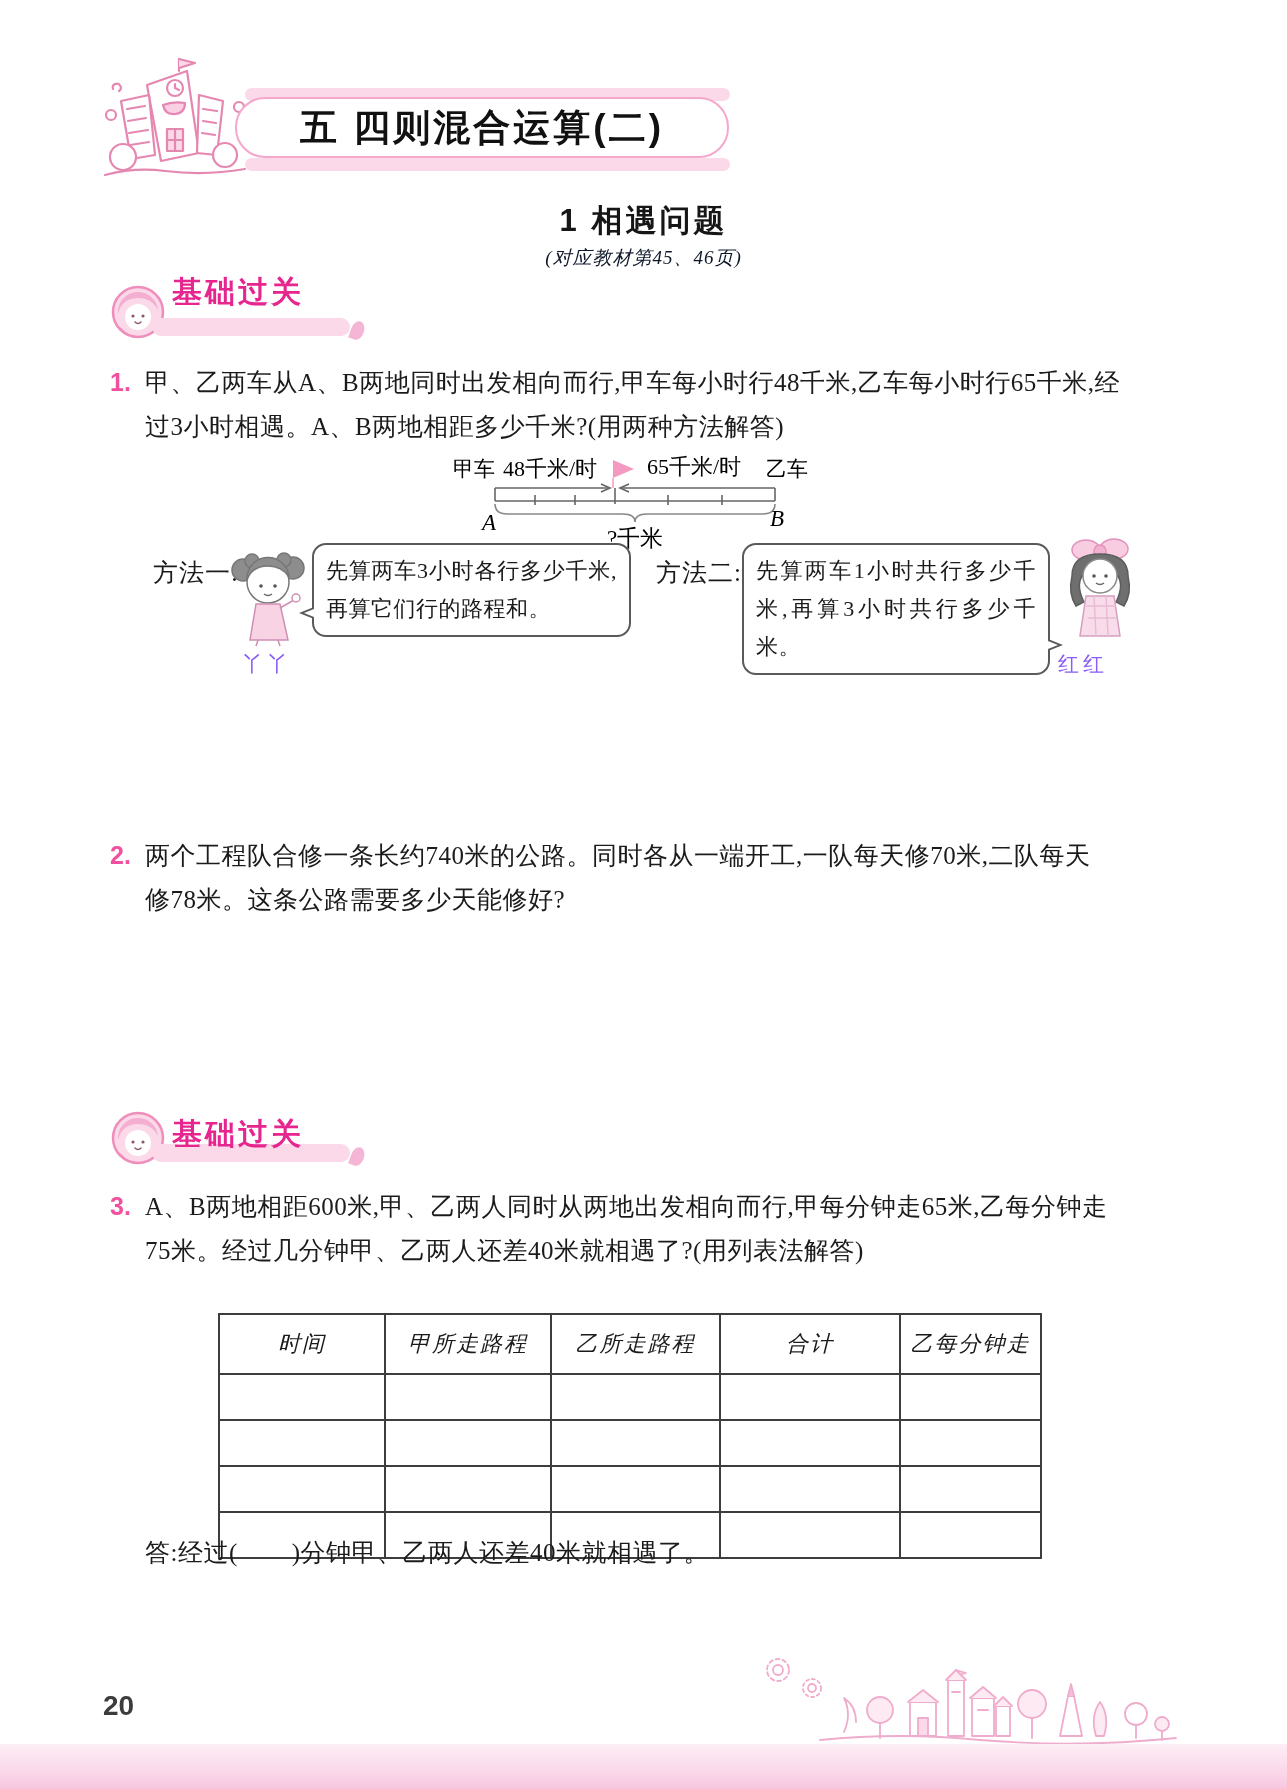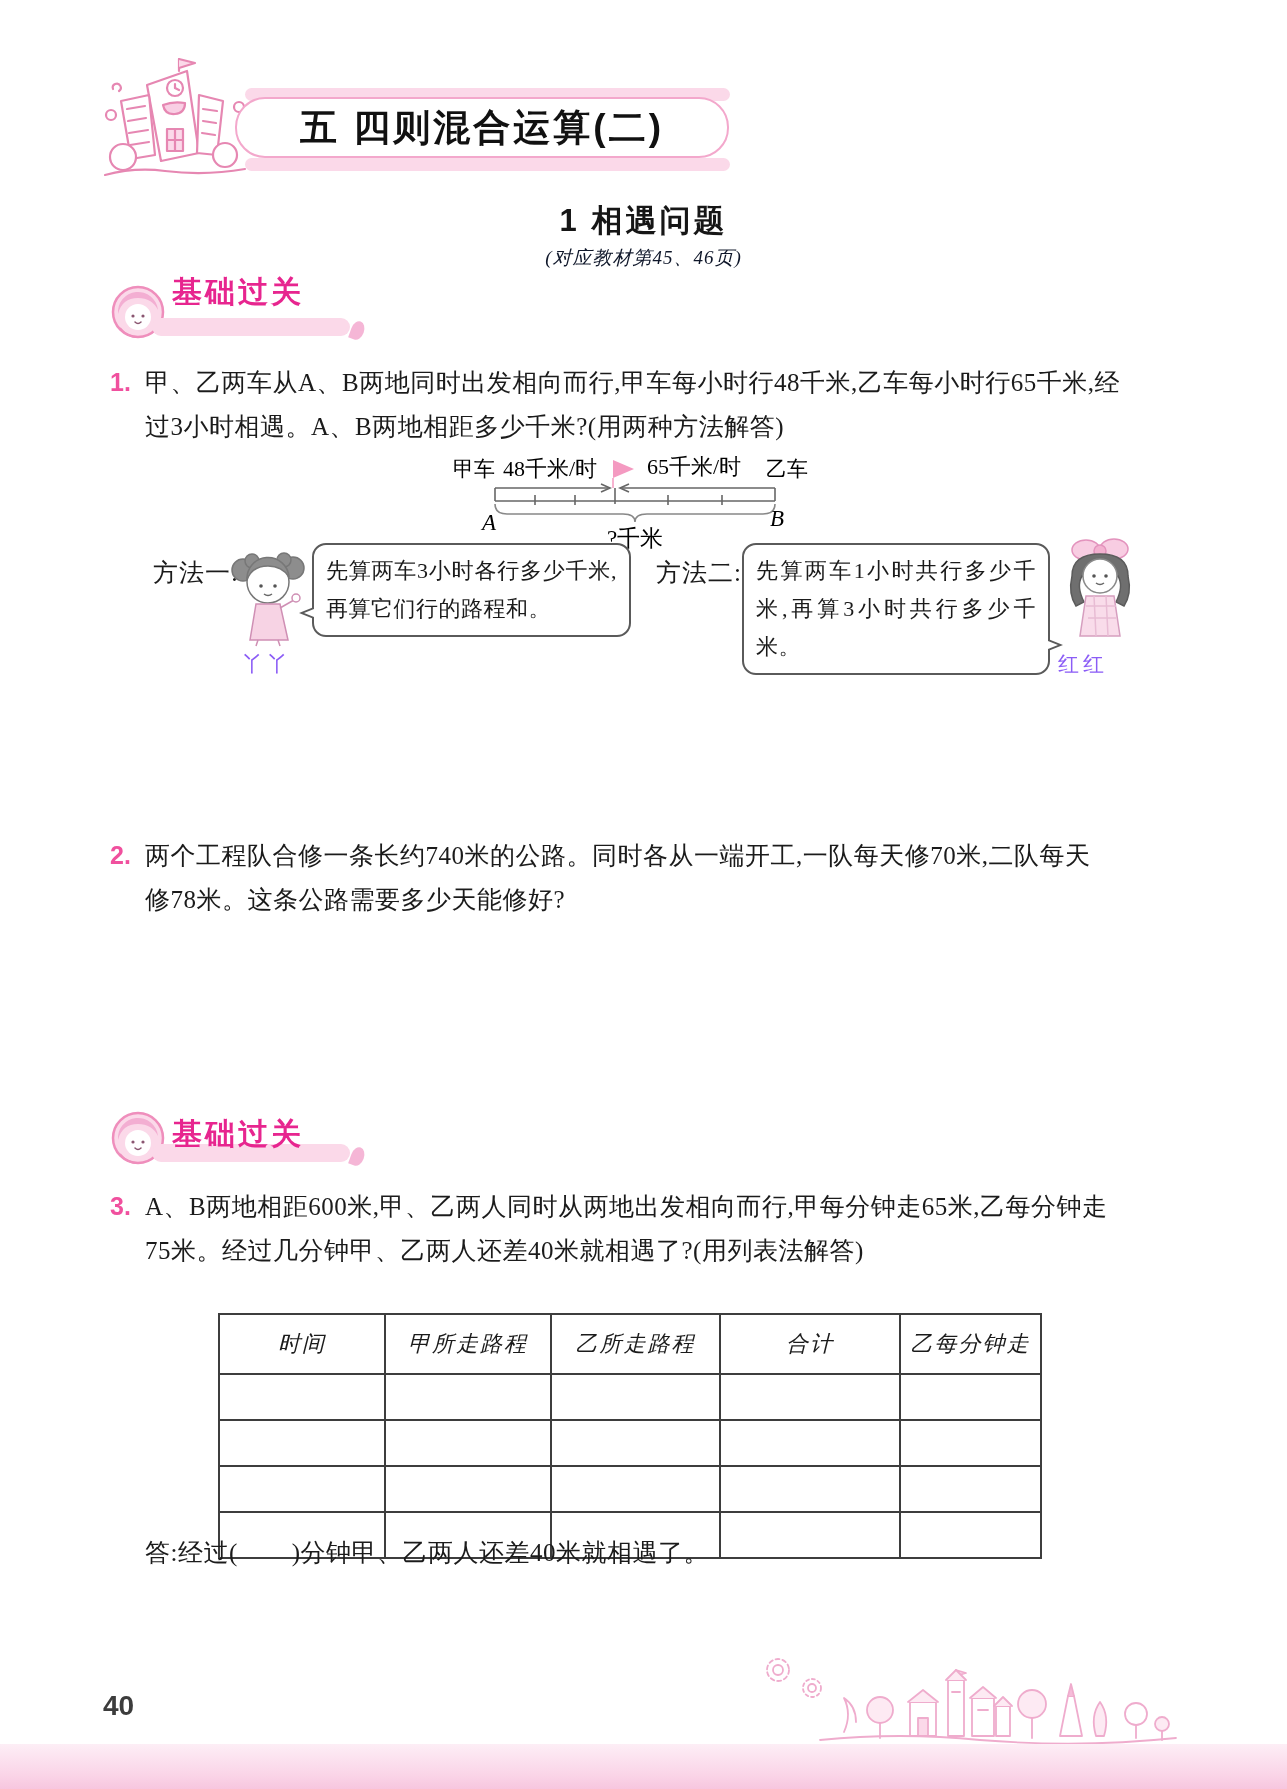--- a/index.html
+++ b/index.html
@@ -290,21 +290,21 @@
           <td></td>
           <td></td>
           <td></td>
           <td></td>
         </tr>
   </tbody>
     </table>
 
   <div class="answer-line">答:经过(        )分钟甲、乙两人还差40米就相遇了。</div>
 
-  <div class="page-number">40</div>
+  <div class="page-number">20</div>
 
   <svg class="abs" style="left:760px;top:1640px" width="420" height="106" viewBox="0 0 420 106">
     <g fill="none" stroke="#efaccd" stroke-width="1.8" stroke-linecap="round" stroke-linejoin="round">
       <circle cx="18" cy="30" r="5"></circle>
         <circle cx="18" cy="30" r="11" stroke-dasharray="4 3"></circle>
       <circle cx="52" cy="48" r="4"></circle>
         <circle cx="52" cy="48" r="9" stroke-dasharray="3 3"></circle>
       <path d="M84,92 q8,-18 0,-34 q12,8 12,24"></path>
       <circle cx="120" cy="70" r="13" fill="#fdeaf3"></circle>
         <line x1="120" y1="83" x2="120" y2="98"></line>

